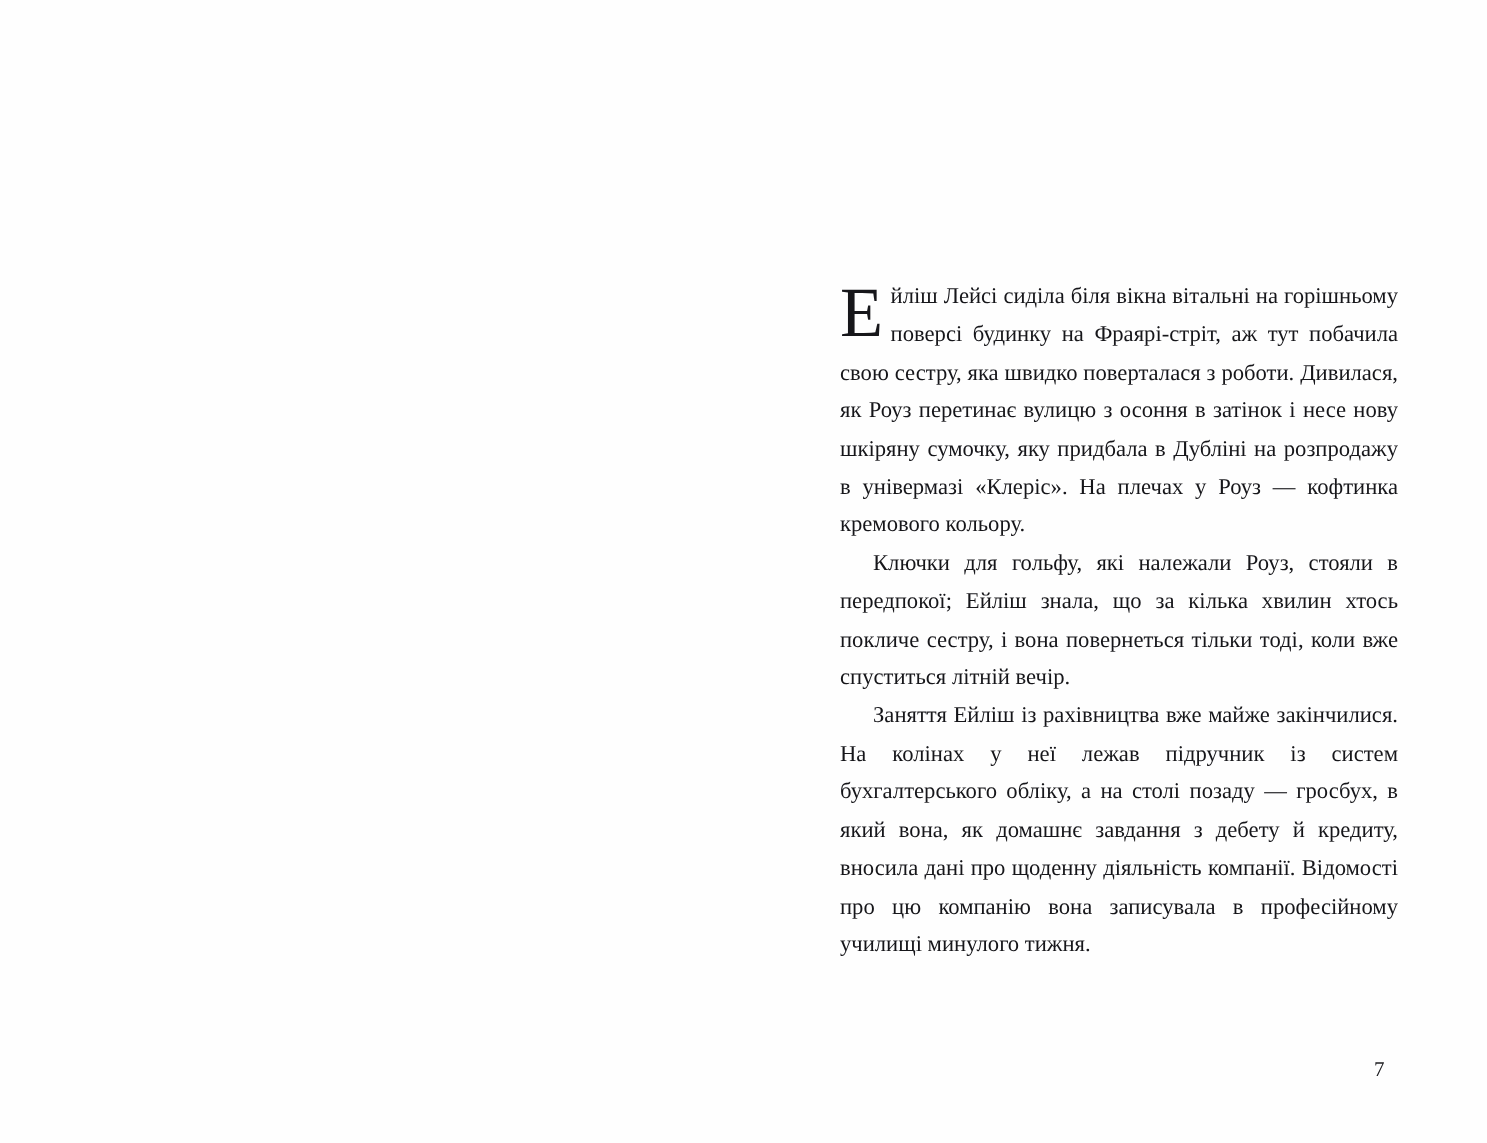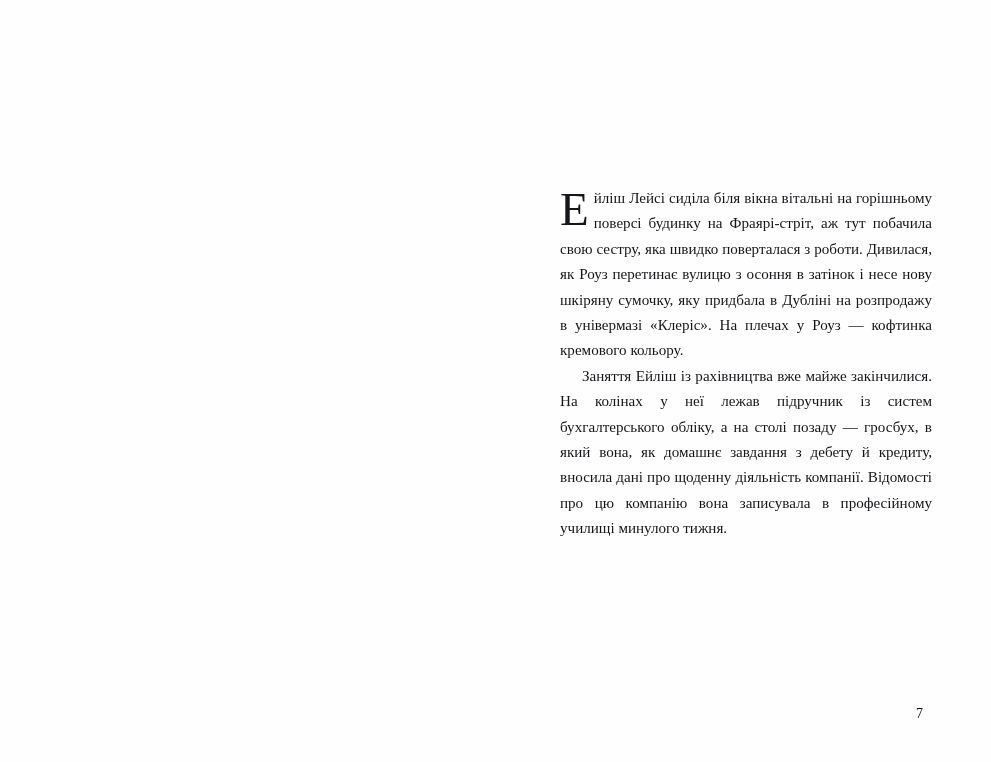--- a/index.html
+++ b/index.html
@@ -70,20 +70,21 @@
 </style>
 </head>
 <body>
 
 <div id="page">
 
   <div id="text-column">
 
     <p class="para first"><span class="dropcap">Е</span><span>йліш Лейсі сиділа біля вікна вітальні на горішньому поверсі будинку на Фраярі-стріт, аж тут побачила свою сестру, яка швидко поверталася з роботи. Дивилася, як Роуз перетинає вулицю з осоння в затінок і несе нову шкіряну сумочку, яку придбала в Дубліні на розпродажу в універмазі «Клеріс». На плечах у Роуз — кофтинка кремового кольору.</span></p>
 
+    <p class="para">Ключки для гольфу, які належали Роуз, стояли в передпокої; Ейліш знала, що за кілька хвилин хтось покличе сестру, і вона повернеться тільки тоді, коли вже спуститься літній вечір.</p>
 
     <p class="para">Заняття Ейліш із рахівництва вже майже закінчилися. На колінах у неї лежав підручник із систем бухгалтерського обліку, а на столі позаду — гросбух, в який вона, як домашнє завдання з дебету й кредиту, вносила дані про щоденну діяльність компанії. Відомості про цю компанію вона записувала в професійному училищі минулого тижня.</p>
 
 
   </div>
 
   <div id="folio">7</div>
 
 </div>
 

